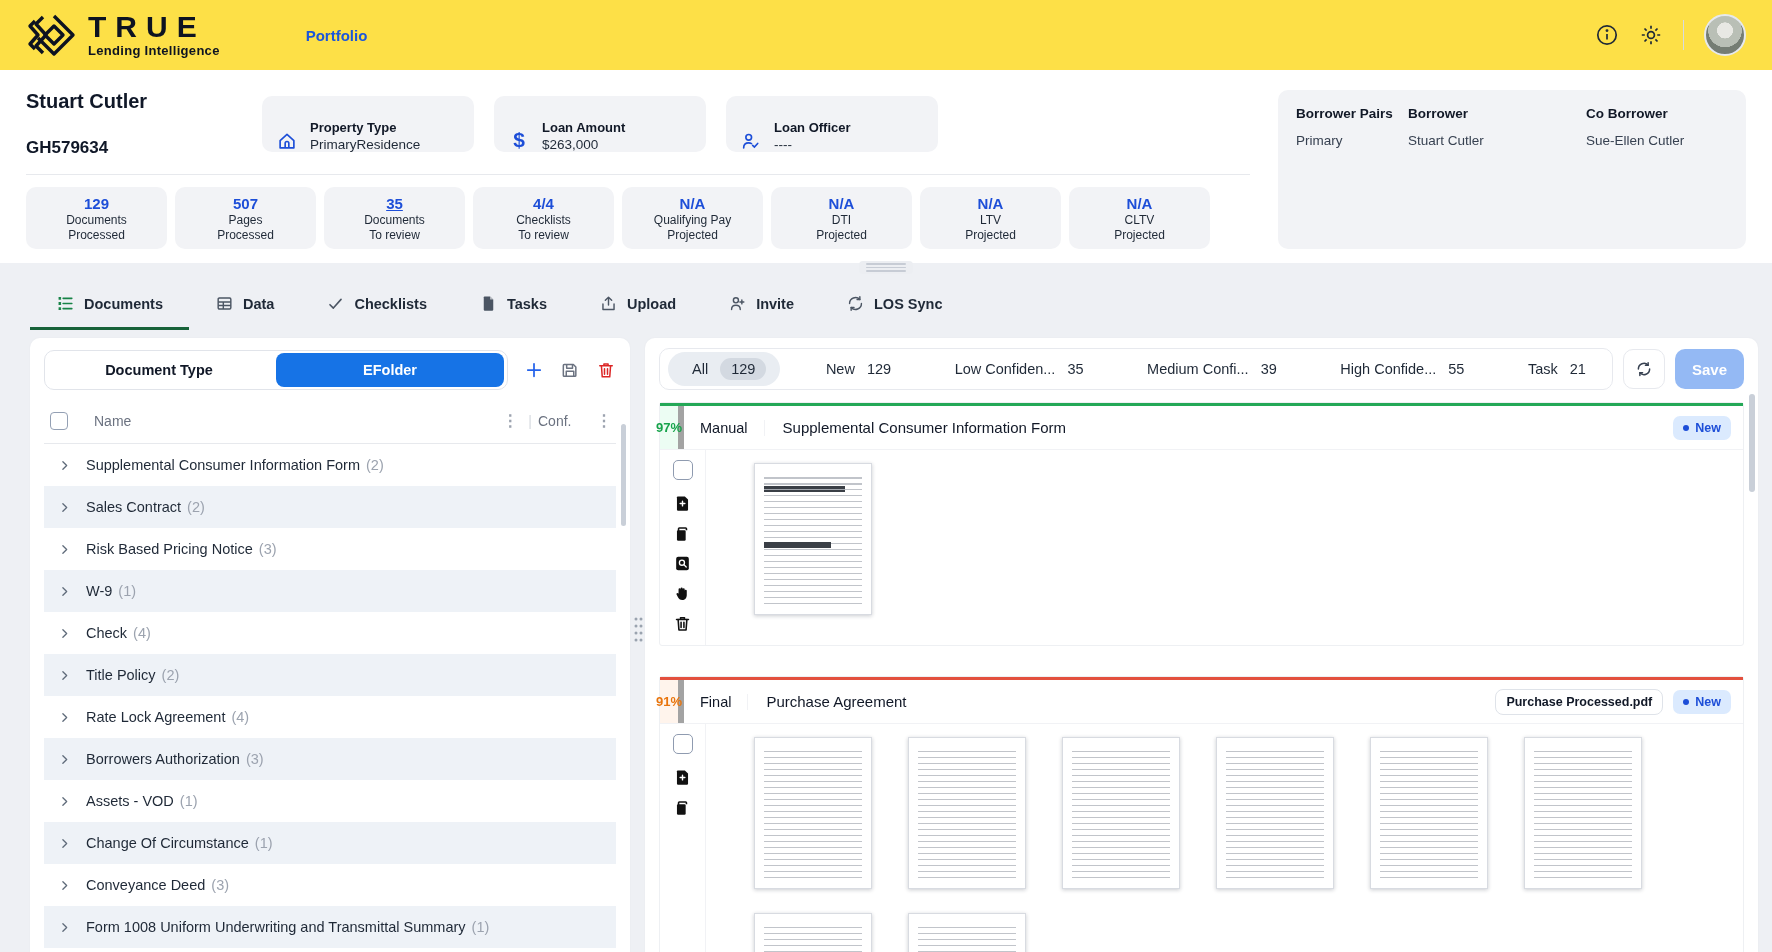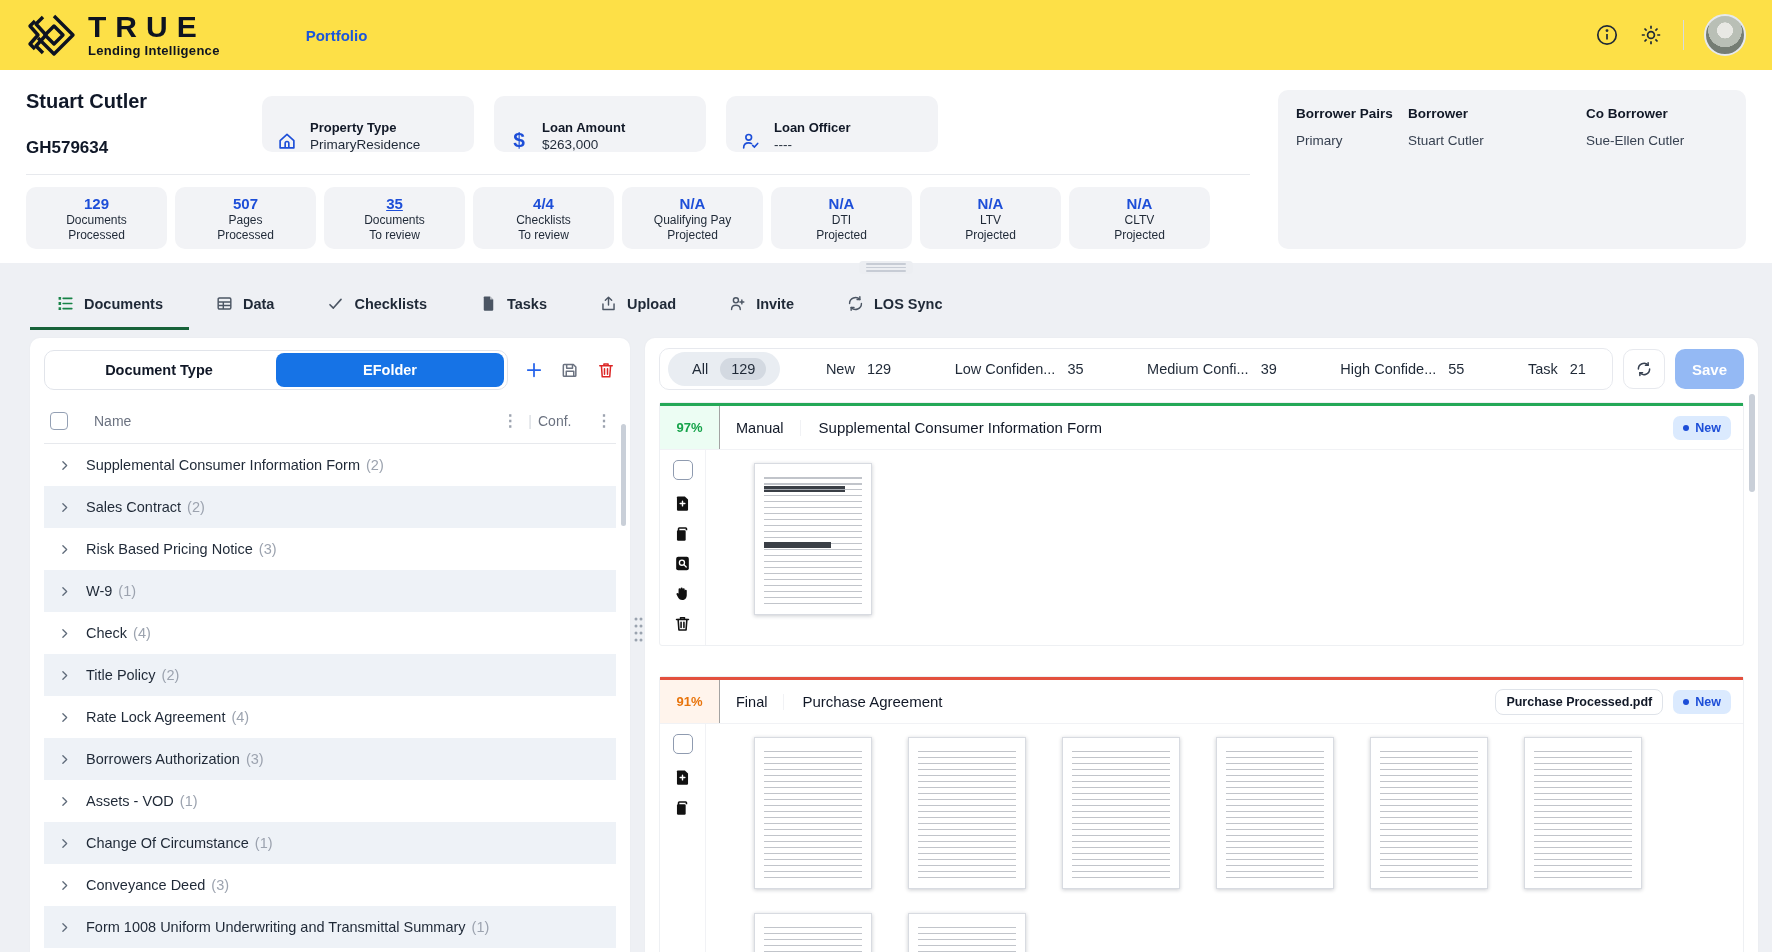--- a/index.html
+++ b/index.html
@@ -98,21 +98,21 @@
   .chip.chip-active .chip-count { background:#d3d9e1; border-radius:999px; padding:3px 11px; }
   .refresh-btn { width:42px; height:40px; border:1px solid #e7e9ee; border-radius:10px; background:#fff; display:flex; align-items:center; justify-content:center; cursor:pointer; }
   .refresh-btn svg { width:18px; height:18px; color:#374151; }
   .save-btn { height:40px; padding:0 17px; background:#94b9f4; color:#fff; font-size:15px; font-weight:700; border:none; border-radius:10px; cursor:pointer; }
 
   
   .cards-scroll { margin-top:12px; display:flex; flex-direction:column; gap:30px; }
   .doc-card { border:1px solid #eef0f3; border-radius:3px; background:#fff; }
   .card-accent { height:3px; width:100%; }
   .card-header { display:flex; align-items:center; height:44px; border-bottom:1px solid #f1f2f5; }
-  .conf-badge { width:60px; align-self:stretch; display:flex; align-items:center; justify-content:center; font-size:13px; font-weight:700; border-right:1px solid #a3a3a3; }
+  .conf-badge { width:24px; align-self:stretch; display:flex; align-items:center; justify-content:center; font-size:13px; font-weight:700; border-right:6px solid #a3a3a3; }
   .card-status { padding:0 16px; font-size:14.5px; color:#111827; border-right:1px solid #f1f2f5; }
   .card-title { padding:0 18px; font-size:15px; font-weight:500; color:#111827; flex:1; white-space:nowrap; overflow:hidden; text-overflow:ellipsis; }
   .file-chip { border:1px solid #dfe3e9; border-radius:8px; padding:5px 10px; font-size:12.5px; font-weight:600; color:#111827; background:#fff; white-space:nowrap; cursor:pointer; }
   .new-badge { display:flex; align-items:center; gap:6px; margin:0 12px 0 10px; background:#dbeafe; color:#1d4ed8; border-radius:7px; padding:5px 10px; font-size:12.5px; font-weight:700; }
   .new-dot { width:6px; height:6px; border-radius:50%; background:#1d4ed8; }
   .card-body { display:flex; }
   .tool-col { width:46px; flex:0 0 auto; border-right:1px solid #f1f2f5; padding:10px 0 12px 0; display:flex; flex-direction:column; align-items:center; gap:11px; }
   .tool-col .checkbox { width:20px; height:20px; border-radius:5px; border-color:#8f9bb0; margin-bottom:3px; }
   .card-icon { width:19px; height:19px; color:#111111; cursor:pointer; }
   .thumbs-area { flex:1; padding:13px 10px 16px 48px; display:flex; flex-direction:column; gap:24px; }

